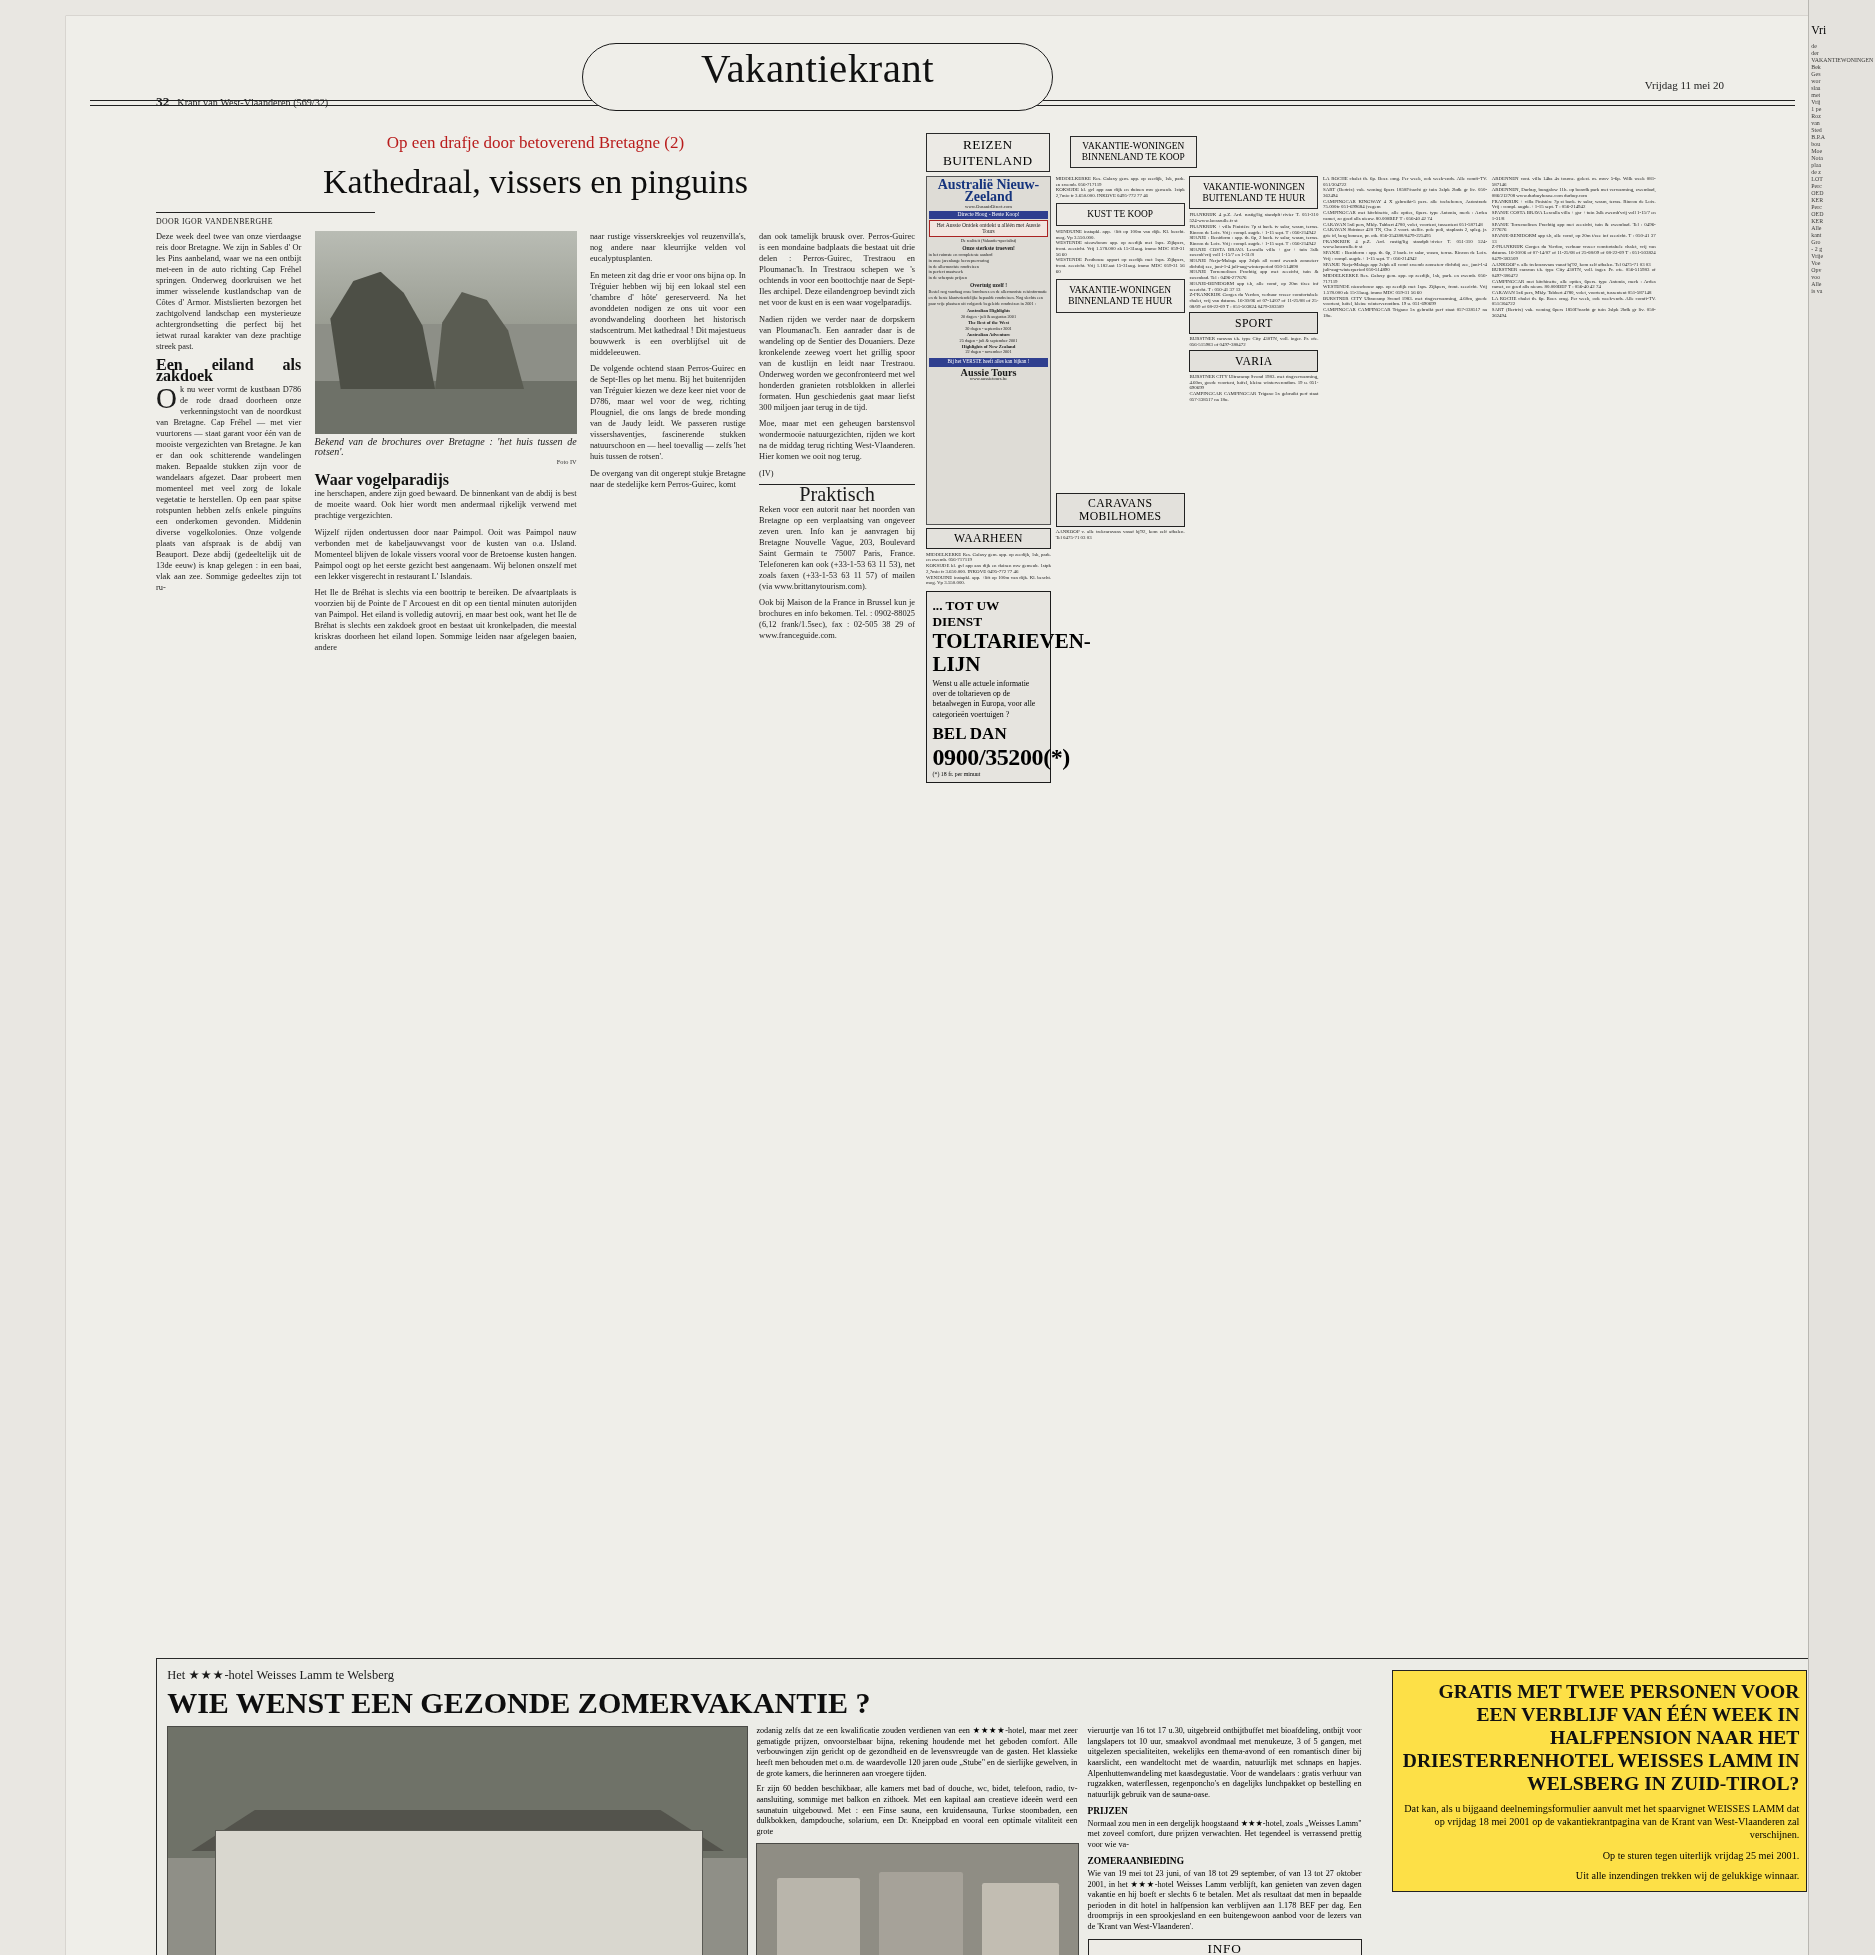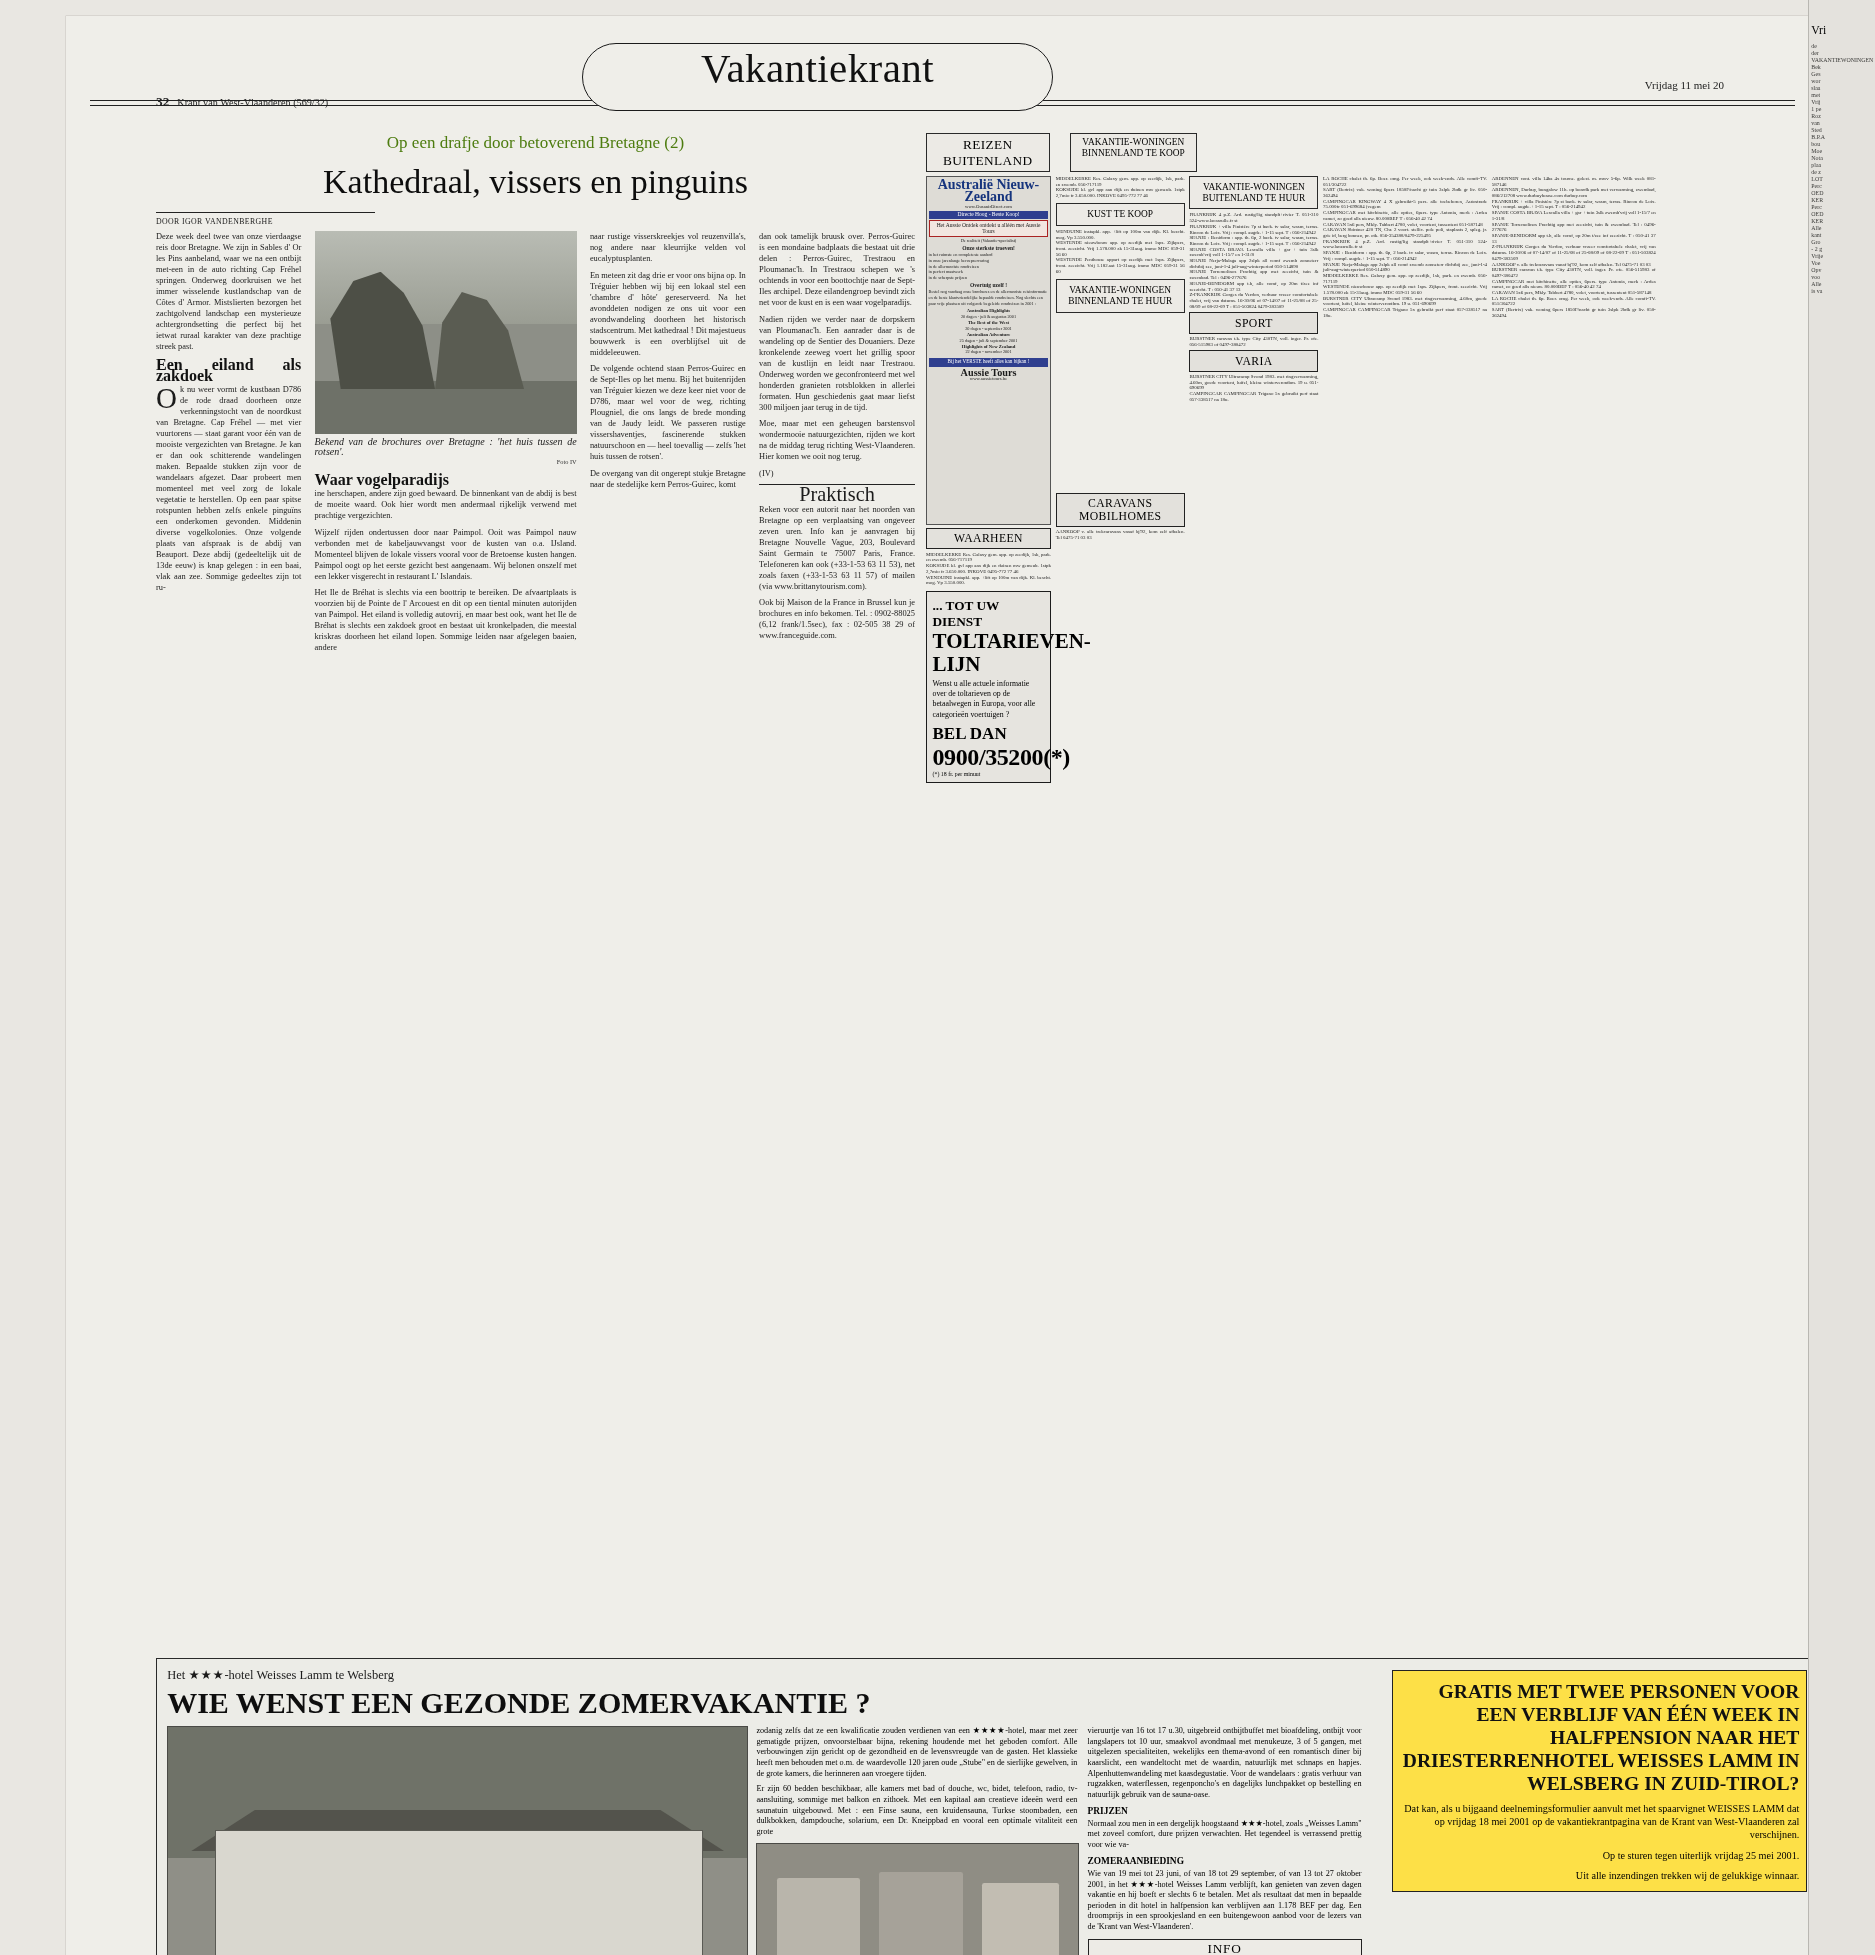--- a/index.html
+++ b/index.html
@@ -38,21 +38,21 @@
   .mast-left{
     position:absolute;left:90px;top:78px;font-size:10.2px;color:#222;
   }
   .mast-left .pg{font-size:13.3px;font-weight:bold;margin-right:5.5px;}
   .mast-right{
     position:absolute;right:94px;top:63px;font-size:11px;color:#222;text-align:right;
   }
   
   .article{position:absolute;left:90px;top:117px;width:759px;}
   .kicker{
-    font-size:17px;text-align:center;color:#4d7c0f;margin-bottom:10.2px;
+    font-size:17px;text-align:center;color:#b91c1c;margin-bottom:10.2px;
     font-family:"Liberation Serif", serif;
   }
   .headline{
     font-size:34px;line-height:38px;text-align:center;color:#0d0d0d;margin:0 0 11.7px 0;
     font-family:"Liberation Serif", serif;font-weight:normal;
   }
   .byline{
     font-size:7.8px;letter-spacing:0.4px;color:#1a1a1a;border-top:0.8px solid #222;
     padding-top:3.1px;width:219px;
   }
@@ -73,21 +73,21 @@
   .photo .rock{position:absolute;left:6%;top:20%;width:40%;height:58%;background:#4d4f46;
      clip-path:polygon(10% 100%,0% 40%,22% 8%,48% 0%,70% 18%,88% 46%,100% 100%);}
   .photo .rock2{position:absolute;left:46%;top:28%;width:34%;height:50%;background:#5a5c52;
      clip-path:polygon(0% 100%,8% 34%,30% 4%,58% 12%,82% 42%,100% 100%);}
   .photo .water{position:absolute;left:0;bottom:0;width:100%;height:26%;background:#6e7168;}
   .caption{font-size:10px;line-height:9.4px;font-style:italic;color:#1b1b1b;}
   .credit{font-size:6.3px;color:#333;text-align:right;}
   .subhead{font-size:16px;font-weight:bold;margin:7px 0 3.1px 0;color:#111;}
   
   .ads{position:absolute;left:860px;top:117px;width:892px;}
-  .adrow{display:flex;gap:20px;}
+  .adrow{display:flex;gap:20px;align-items:center;}
   .adbox{
     border:0.8px solid #2a2a2a;background:#eceae5;text-align:center;
     font-family:"Liberation Serif", serif;
   }
   .adbox .t1{font-size:13.3px;letter-spacing:0.4px;padding:3.9px 2.3px 1.6px;}
   .adbox .t2{font-size:9.4px;padding:0 2.3px 3.9px;line-height:11px;}
   .smallads{font-size:4.9px;line-height:5.7px;color:#1d1d1d;text-align:justify;}
   .catbar{
     border:0.8px solid #222;background:#e3e1dc;text-align:center;font-size:11.7px;
     padding:3.1px 0;margin:3.1px 0 2.3px 0;letter-spacing:0.4px;

